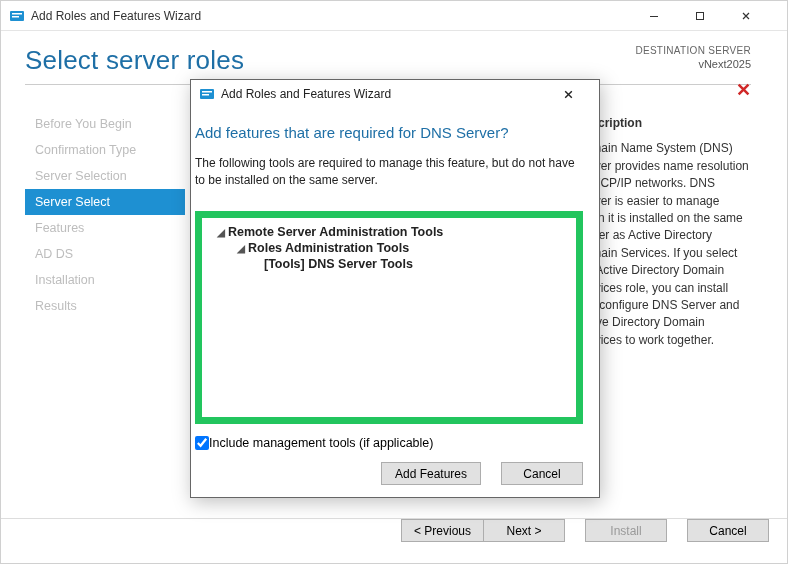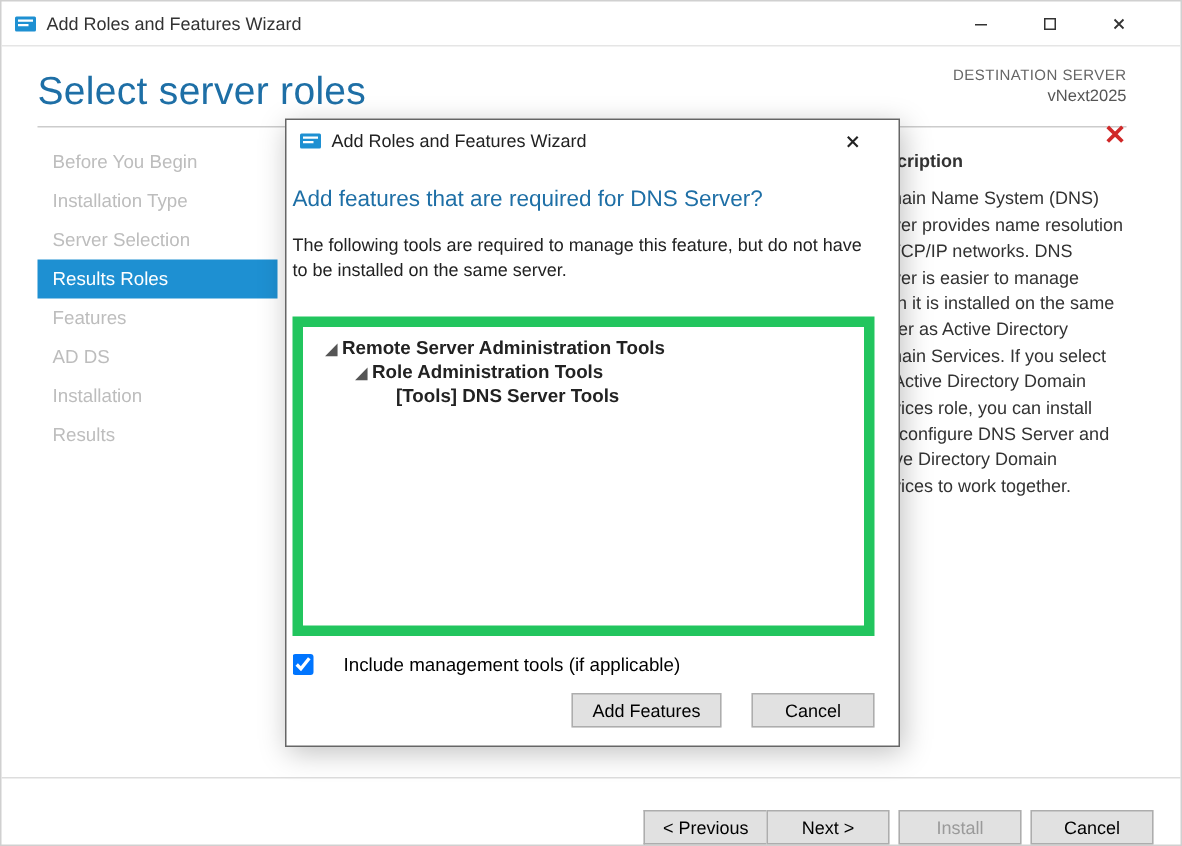--- a/index.html
+++ b/index.html
@@ -15,29 +15,29 @@
 
   .body { position: absolute; top: 30px; bottom: 45px; left: 0; right: 0; padding: 14px 36px 0 24px; }
   .heading-row { display: flex; justify-content: space-between; align-items: flex-start; }
   .heading { font-size: 26px; font-weight: 300; color: #1e6fa6; letter-spacing: .2px; }
   .dest { text-align: right; font-size: 11px; color: #555; line-height: 1.25; position: relative; }
   .dest .dlabel { color: #666; font-size: 10px; letter-spacing: .3px; }
   .dest .err { color: #d02828; font-size: 18px; font-weight: bold; position: absolute; right: 0; top: 34px; }
 
   .hr { border-top: 1px solid #ccc; margin-top: 8px; }
 
-  .cols { display: flex; gap: 0; margin-top: 10px; height: calc(100% - 70px); }
+  .cols { display: flex; gap: 0; margin-top: 26px; height: calc(100% - 70px); }
   .nav { width: 160px; font-size: 12.5px; }
   .nav-item { padding: 6px 10px; color: #bdbdbd; cursor: default; white-space: nowrap; }
   .nav-item.active { background: #1e90d2; color: #fff; }
   .content { flex: 1; position: relative; }
   .desc-panel { position: absolute; right: 0; top: 4px; width: 175px; font-size: 12px; color: #333; line-height: 1.45; }
   .desc-panel .h { font-weight: bold; margin-bottom: 8px; }
 
-  .footer { position: absolute; left: 0; right: 0; bottom: 0; height: 45px; border-top: 1px solid #ddd; display: flex; align-items: flex-end; justify-content: flex-end; padding: 0 18px; gap: 6px; }
+  .footer { position: absolute; left: 0; right: 0; bottom: 0; height: 45px; border-top: 1px solid #ddd; display: flex; align-items: flex-start; justify-content: flex-end; padding: 0 18px; gap: 20px; }
   .btn { height: 23px; min-width: 82px; padding: 0 12px; font-size: 12px; background: #e1e1e1; border: 1px solid #adadad; cursor: pointer; }
   .btn:disabled, .btn.dis { color: #9a9a9a; cursor: default; }
   .btn-group { display: flex; }
   .btn-group .btn { min-width: 82px; }
   .btn-group .btn:first-child { border-right: none; }
 
   
   .dialog { position: absolute; left: 190px; top: 79px; width: 410px; height: 419px; background: #fff; border: 1px solid #666; box-shadow: 2px 4px 18px rgba(0,0,0,.25); z-index: 10; display: flex; flex-direction: column; }
   .dialog .dtitlebar { height: 28px; display: flex; align-items: center; padding: 0 6px 0 8px; }
   .dialog .dtitlebar .ico { width: 16px; height: 16px; margin-right: 6px; display:flex; align-items:center; justify-content:center;}
@@ -45,21 +45,21 @@
   .dialog .dclose { width: 30px; height: 24px; background: transparent; border: none; font-size: 14px; cursor: pointer; }
   .dialog .dbody { padding: 10px 16px 12px 4px; flex: 1; display: flex; flex-direction: column; }
   .dialog .q { font-size: 15px; color: #1e6fa6; font-weight: 400; margin: 6px 0 14px 0; }
   .dialog .explain { font-size: 12px; color: #222; line-height: 1.4; margin-bottom: 22px; }
   .dialog .treebox { flex: 1; border: 7px solid #22c55e; padding: 6px 6px; font-size: 12.5px; color: #222; overflow: auto; font-weight: bold; }
   .dialog .treerow { padding: 1px 0; white-space: nowrap; }
   .dialog .caret { display: inline-block; width: 10px; text-align: center; color: #555; margin-right: 2px; font-size: 10px; }
   .dialog .ind1 { padding-left: 8px; }
   .dialog .ind2 { padding-left: 28px; }
   .dialog .ind3 { padding-left: 56px; }
-  .dialog .chkrow { margin-top: 12px; font-size: 12.5px; display: flex; align-items: flex-end; gap: 20px; }
+  .dialog .chkrow { margin-top: 12px; font-size: 12.5px; display: flex; align-items: flex-end; gap: 0; }
   .dialog .chkrow input { width: 14px; height: 14px; }
   .dialog .dfooter { display: flex; justify-content: flex-end; gap: 20px; margin-top: 12px; }
 
   svg { display: block; }
 </style>
 </head>
 <body>
 
 <div class="win">
 
@@ -98,23 +98,23 @@
         <div class="dlabel">DESTINATION SERVER</div>
         <div>vNext2025</div>
         <div class="err">✕</div>
       </div>
     </div>
     <div class="hr"></div>
 
     <div class="cols">
       <div class="nav">
         <div class="nav-item">Before You Begin</div>
-        <div class="nav-item">Installation Type</div>
+        <div class="nav-item">Confirmation Type</div>
         <div class="nav-item">Server Selection</div>
-        <div class="nav-item active">Results Roles</div>
+        <div class="nav-item active">Server Select</div>
         <div class="nav-item">Features</div>
         <div class="nav-item">AD DS</div>
         <div class="nav-item">Installation</div>
         <div class="nav-item">Results</div>
       </div>
 
       <div class="content">
         <div class="desc-panel">
           <div class="h">Description</div>
           <div>Domain Name System (DNS) Server provides name resolution for TCP/IP networks. DNS Server is easier to manage when it is installed on the same server as Active Directory Domain Services. If you select the Active Directory Domain Services role, you can install and configure DNS Server and Active Directory Domain Services to work together.</div>
@@ -150,21 +150,21 @@
     </button>
   </div>
   <div class="dbody">
     <div class="q">Add features that are required for DNS Server?</div>
     <div class="explain">The following tools are required to manage this feature, but do not have to be installed on the same server.</div>
     <div class="treebox">
       <div class="treerow ind1">
         <span class="caret">◢</span><span>Remote Server Administration Tools</span>
       </div>
       <div class="treerow ind2">
-        <span class="caret">◢</span><span>Role Administration Tools</span>
+        <span class="caret">◢</span><span>Roles Administration Tools</span>
       </div>
       <div class="treerow ind3">
         <span>[Tools] DNS Server Tools</span>
       </div>
     </div>
     <label class="chkrow">
       <input type="checkbox" checked="" style="">
       <span>Include management tools (if applicable)</span>
     </label>
     <div class="dfooter">

